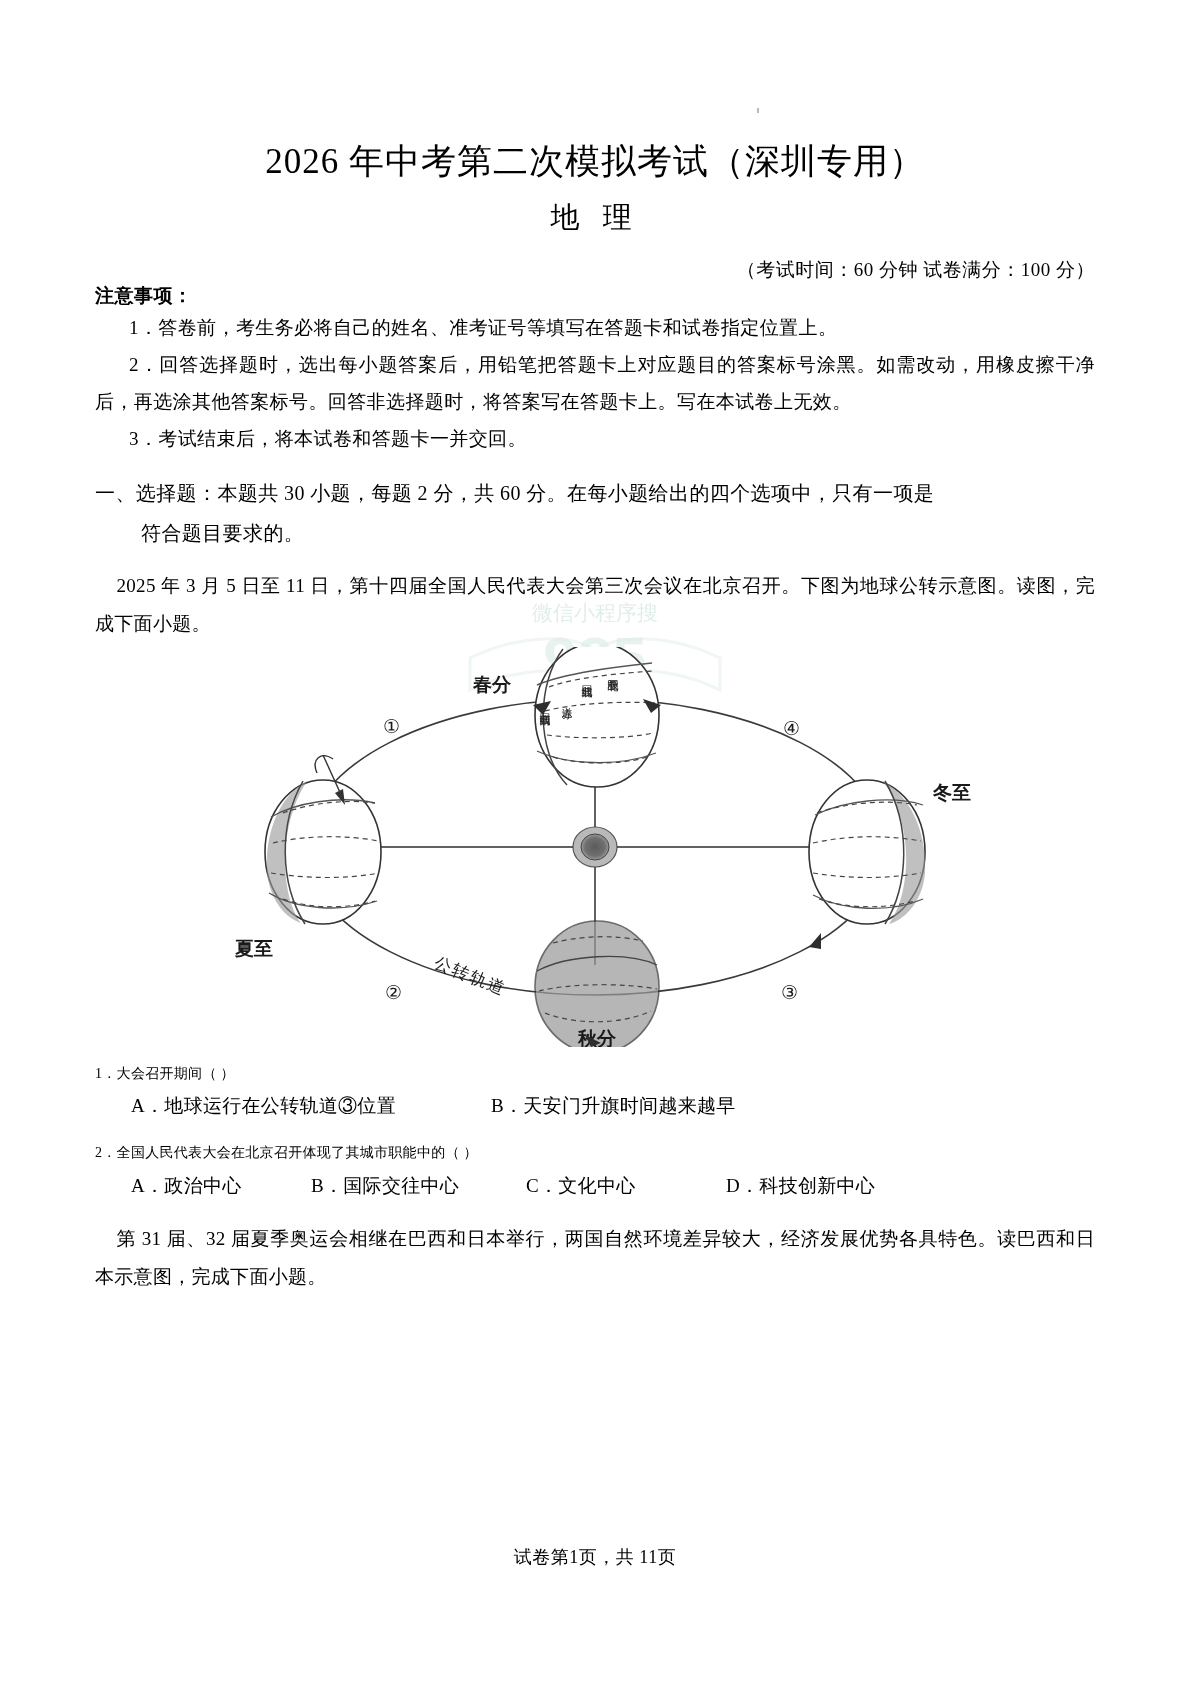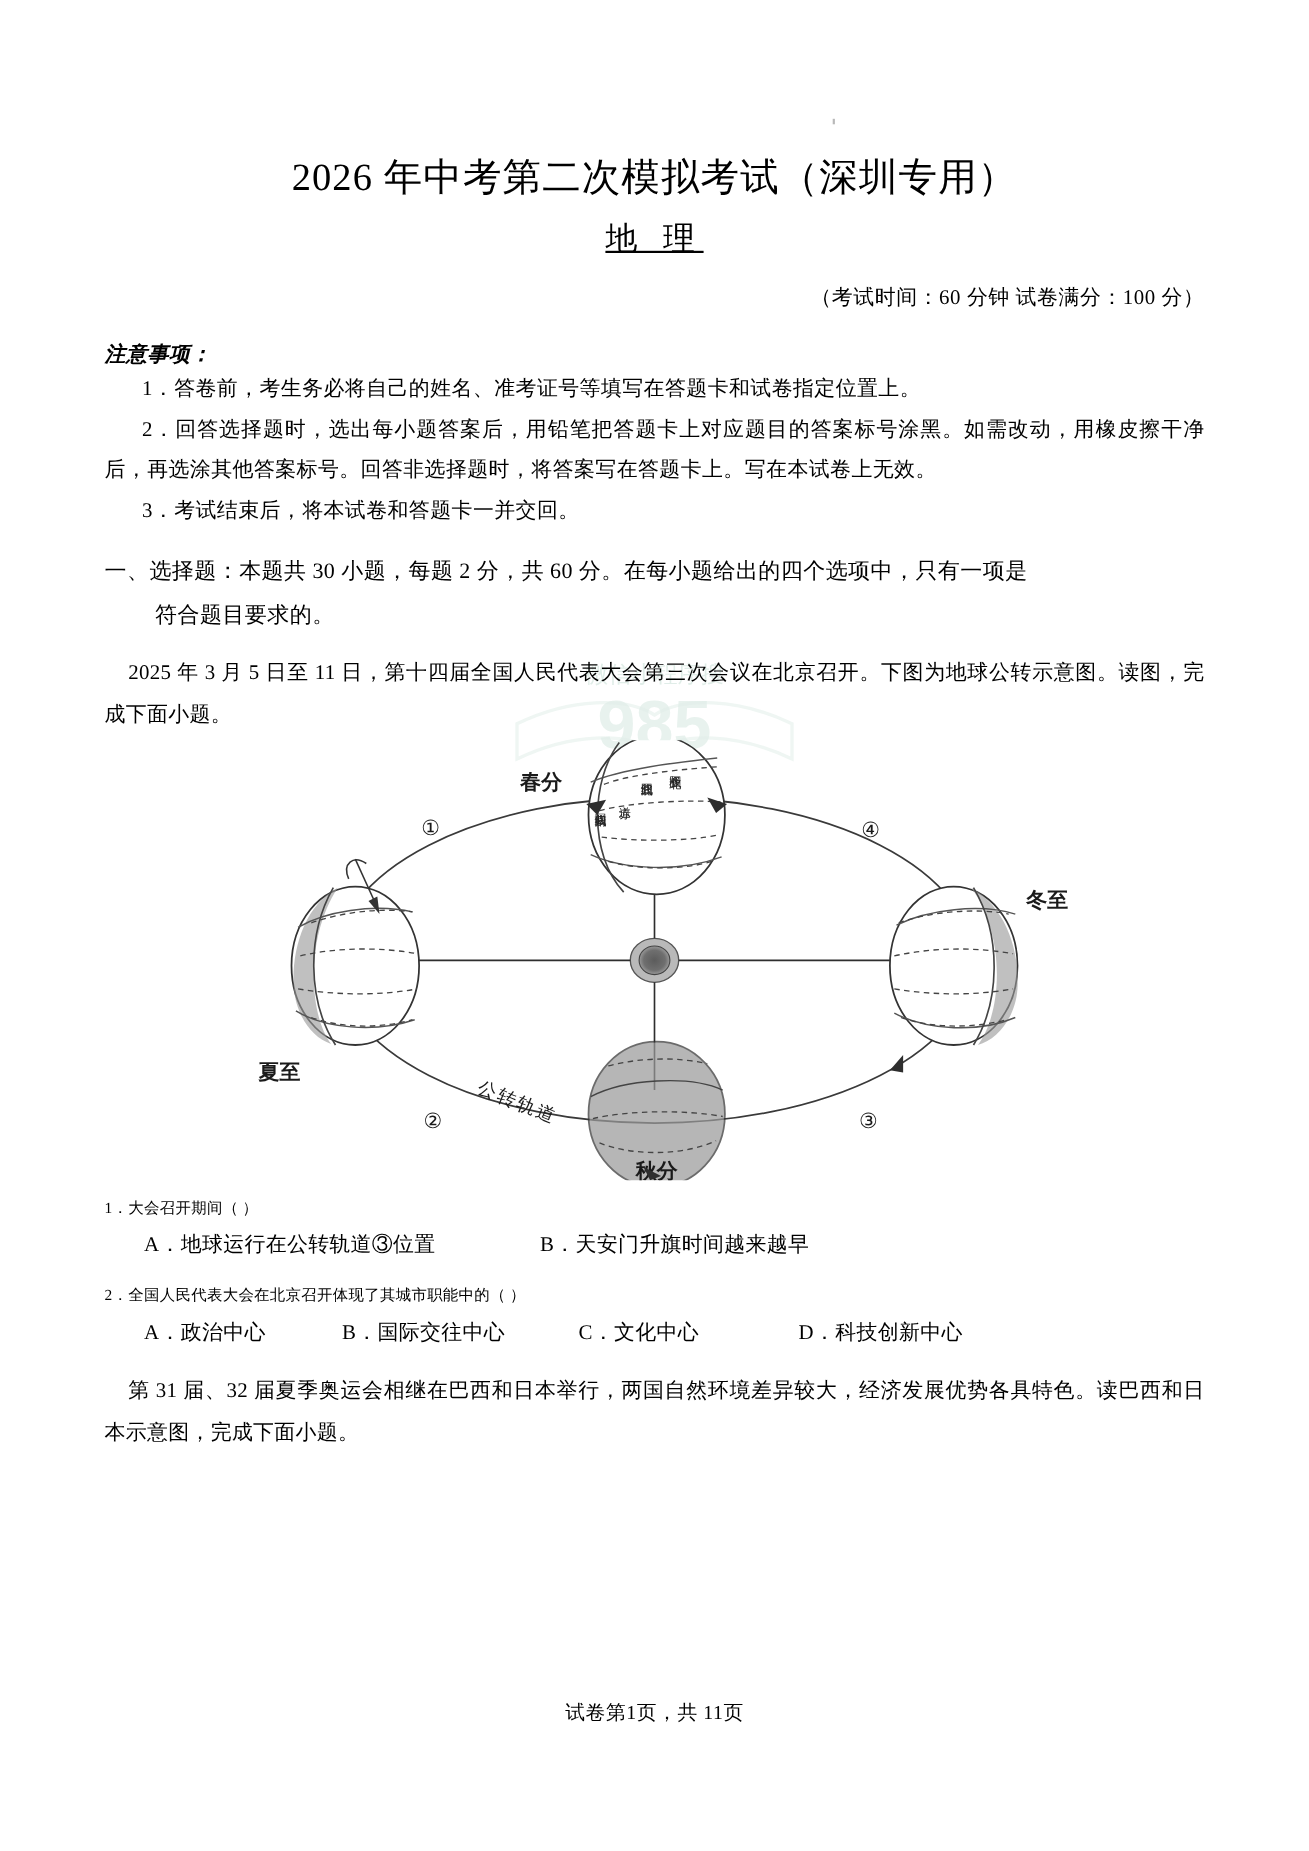--- a/index.html
+++ b/index.html
@@ -34,36 +34,33 @@
     letter-spacing: 1px;
     margin-top: 140px;
     line-height: 1.25;
   }
   .doc-subject {
     text-align: center;
     font-size: 29px;
     margin-top: 16px;
     letter-spacing: 8px;
     line-height: 1.2;
-    text-decoration: underline;
   }
   .doc-meta {
     text-align: right;
     font-size: 19px;
     margin-top: 22px;
     letter-spacing: 0.5px;
   }
 
   
   .notice-heading {
     font-size: 19px;
     font-weight: bold;
-    margin-top: 26px;
     letter-spacing: 0.5px;
-    font-style: italic;
   }
   .notice-item {
     font-size: 19px;
     line-height: 1.95;
     text-indent: 34px;
     letter-spacing: 0.4px;
     text-align: justify;
   }
 
   

